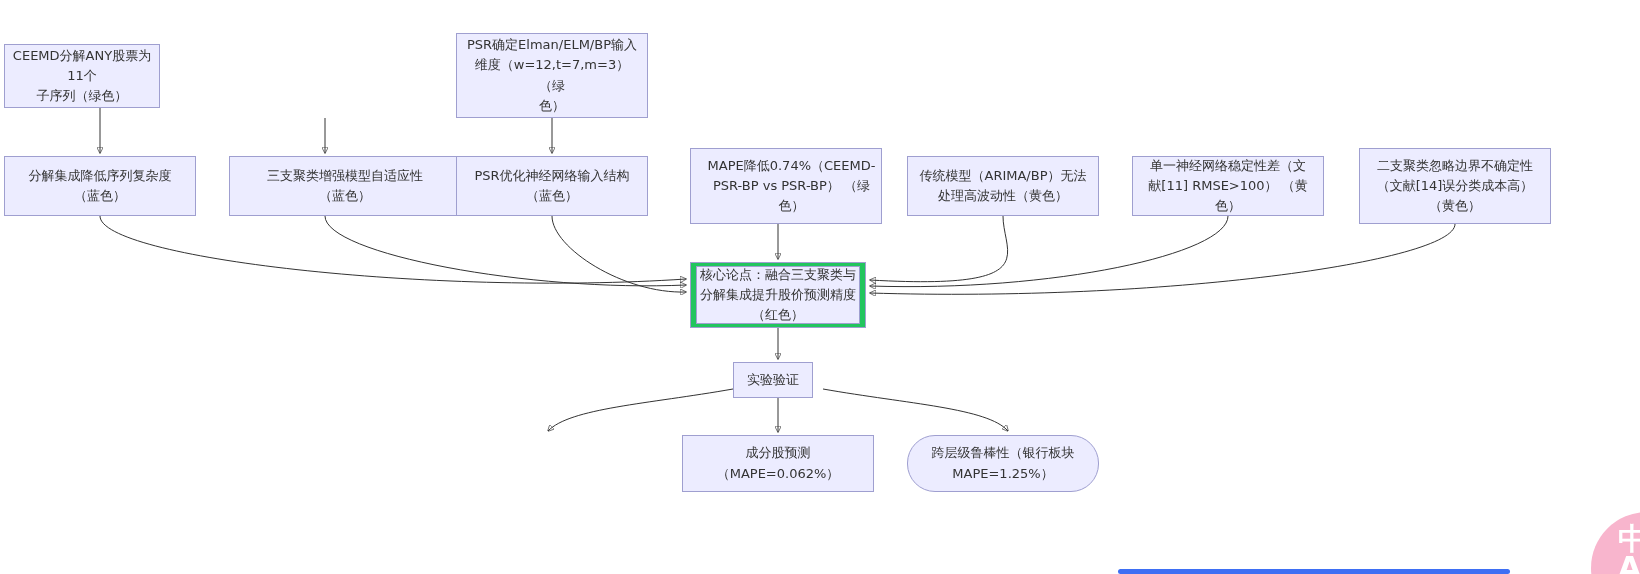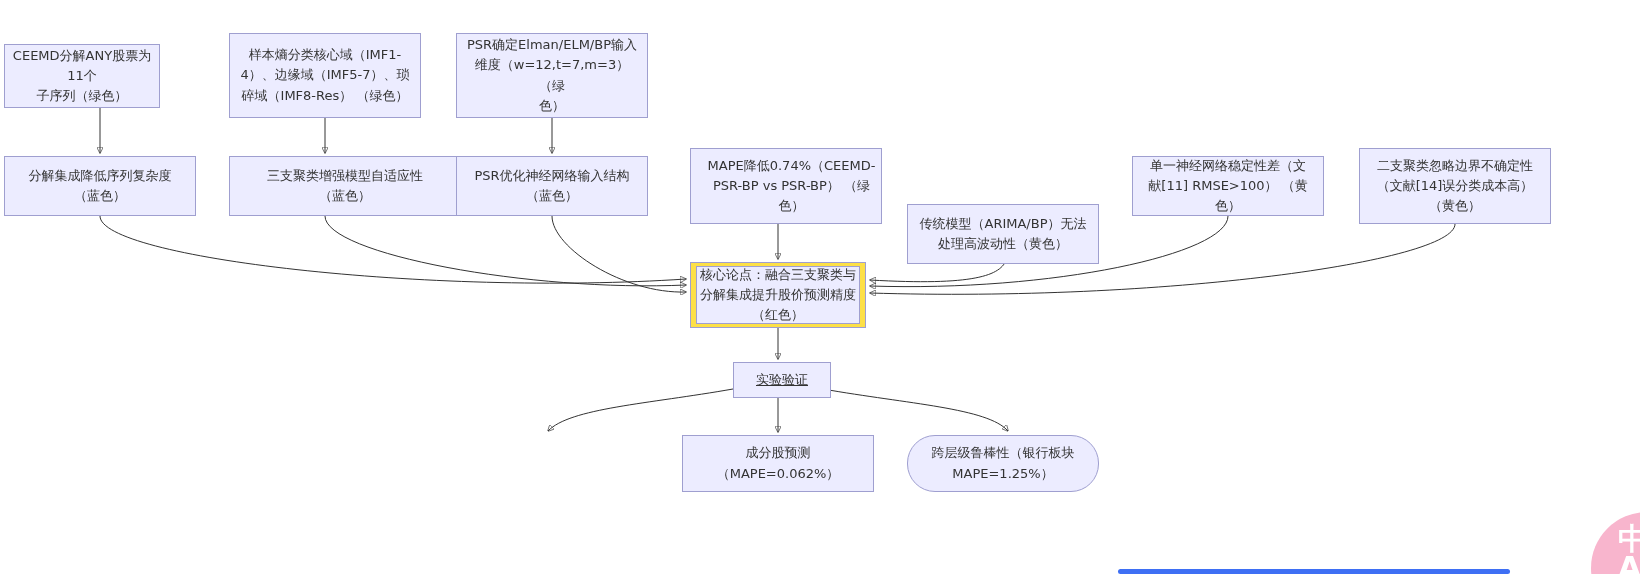--- a/index.html
+++ b/index.html
@@ -32,21 +32,21 @@
     justify-content: center;
     text-align: center;
     white-space: pre-line;
     font-size: 13px;
     line-height: 1.55;
     padding: 0 5px;
   }
   .core-outer {
     position: absolute;
     box-sizing: border-box;
-    background: #fde047;
+    background: #22c55e;
     border: 1px solid #9f9fd0;
   }
   .core-inner {
     position: absolute;
     left: 5px; right: 5px; top: 3px; bottom: 3px;
     border: 1px solid #9f9fd0;
     background: #ECECFF;
     display: flex;
     align-items: center;
     justify-content: center;
@@ -109,51 +109,48 @@
     <path d="M 1228 216 C 1228 254, 1052 292, 870 286" marker-end="url(#arrow)"></path>
     <path d="M 1455 224 C 1455 262, 1160 302, 870 293" marker-end="url(#arrow)"></path>
     <path d="M 778 328 L 778 359" marker-end="url(#arrow)"></path>
     <path d="M 733 389 C 648 404, 570 408, 548 431" marker-end="url(#arrow)"></path>
     <path d="M 778 398 L 778 432" marker-end="url(#arrow)"></path>
     <path d="M 823 389 C 908 404, 988 408, 1008 431" marker-end="url(#arrow)"></path>
   </svg>
 
   <div class="node" style="left:4px;   top:44px; width:156px; height:64px;">CEEMD分解ANY股票为11个
 子序列（绿色）</div>
-  <div class="node" style="left:229px; top:33px; width:192px; height:85px;">样本熵分类核心域（IMF1-
-4）、边缘域（IMF5-7）、琐
-碎域（IMF8-Res） （绿色）</div>
   <div class="node" style="left:456px; top:33px; width:192px; height:85px;">PSR确定Elman/ELM/BP输入
 维度（w=12,t=7,m=3） （绿
 色）</div>
 
   <div class="node" style="left:4px;    top:156px; width:192px; height:60px;">分解集成降低序列复杂度
 （蓝色）</div>
   <div class="node" style="left:229px;  top:156px; width:232px; height:60px;">三支聚类增强模型自适应性
 （蓝色）</div>
   <div class="node" style="left:456px;  top:156px; width:192px; height:60px;">PSR优化神经网络输入结构
 （蓝色）</div>
   <div class="node" style="left:690px;  top:148px; width:192px; height:76px;padding-left:16px;">MAPE降低0.74%（CEEMD-
 PSR-BP vs PSR-BP） （绿
 色）</div>
-  <div class="node" style="left:907px;  top:156px; width:192px; height:60px;margin-top:48px;">传统模型（ARIMA/BP）无法
+  <div class="node" style="left:907px;  top:156px; width:192px; height:60px;">传统模型（ARIMA/BP）无法
 处理高波动性（黄色）</div>
   <div class="node" style="left:1132px; top:156px; width:192px; height:60px;">单一神经网络稳定性差（文
 献[11] RMSE&gt;100） （黄色）</div>
   <div class="node" style="left:1359px; top:148px; width:192px; height:76px;">二支聚类忽略边界不确定性
 （文献[14]误分类成本高）
 （黄色）</div>
 
   <div class="core-outer" style="left:690px; top:262px; width:176px; height:66px;">
     <div class="core-inner">核心论点：融合三支聚类与
 分解集成提升股价预测精度
 （红色）</div>
   </div>
 
-  <div class="node" style="left:733px; top:362px; width:98px; height:36px;text-decoration:underline;">实验验证</div>
+  <div class="node" style="left:733px; top:362px; width:80px; height:36px;">实验验证</div>
 
   <div class="node" style="left:682px; top:435px; width:192px; height:57px;">成分股预测
 （MAPE=0.062%）</div>
   <div class="node" style="left:907px; top:435px; width:192px; height:57px;border-radius:28px;">跨层级鲁棒性（银行板块
 MAPE=1.25%）</div>
 
   <div class="scrollbar-thumb"></div>
 
   <div class="badge">
     <span class="badge-text">中A</span>

